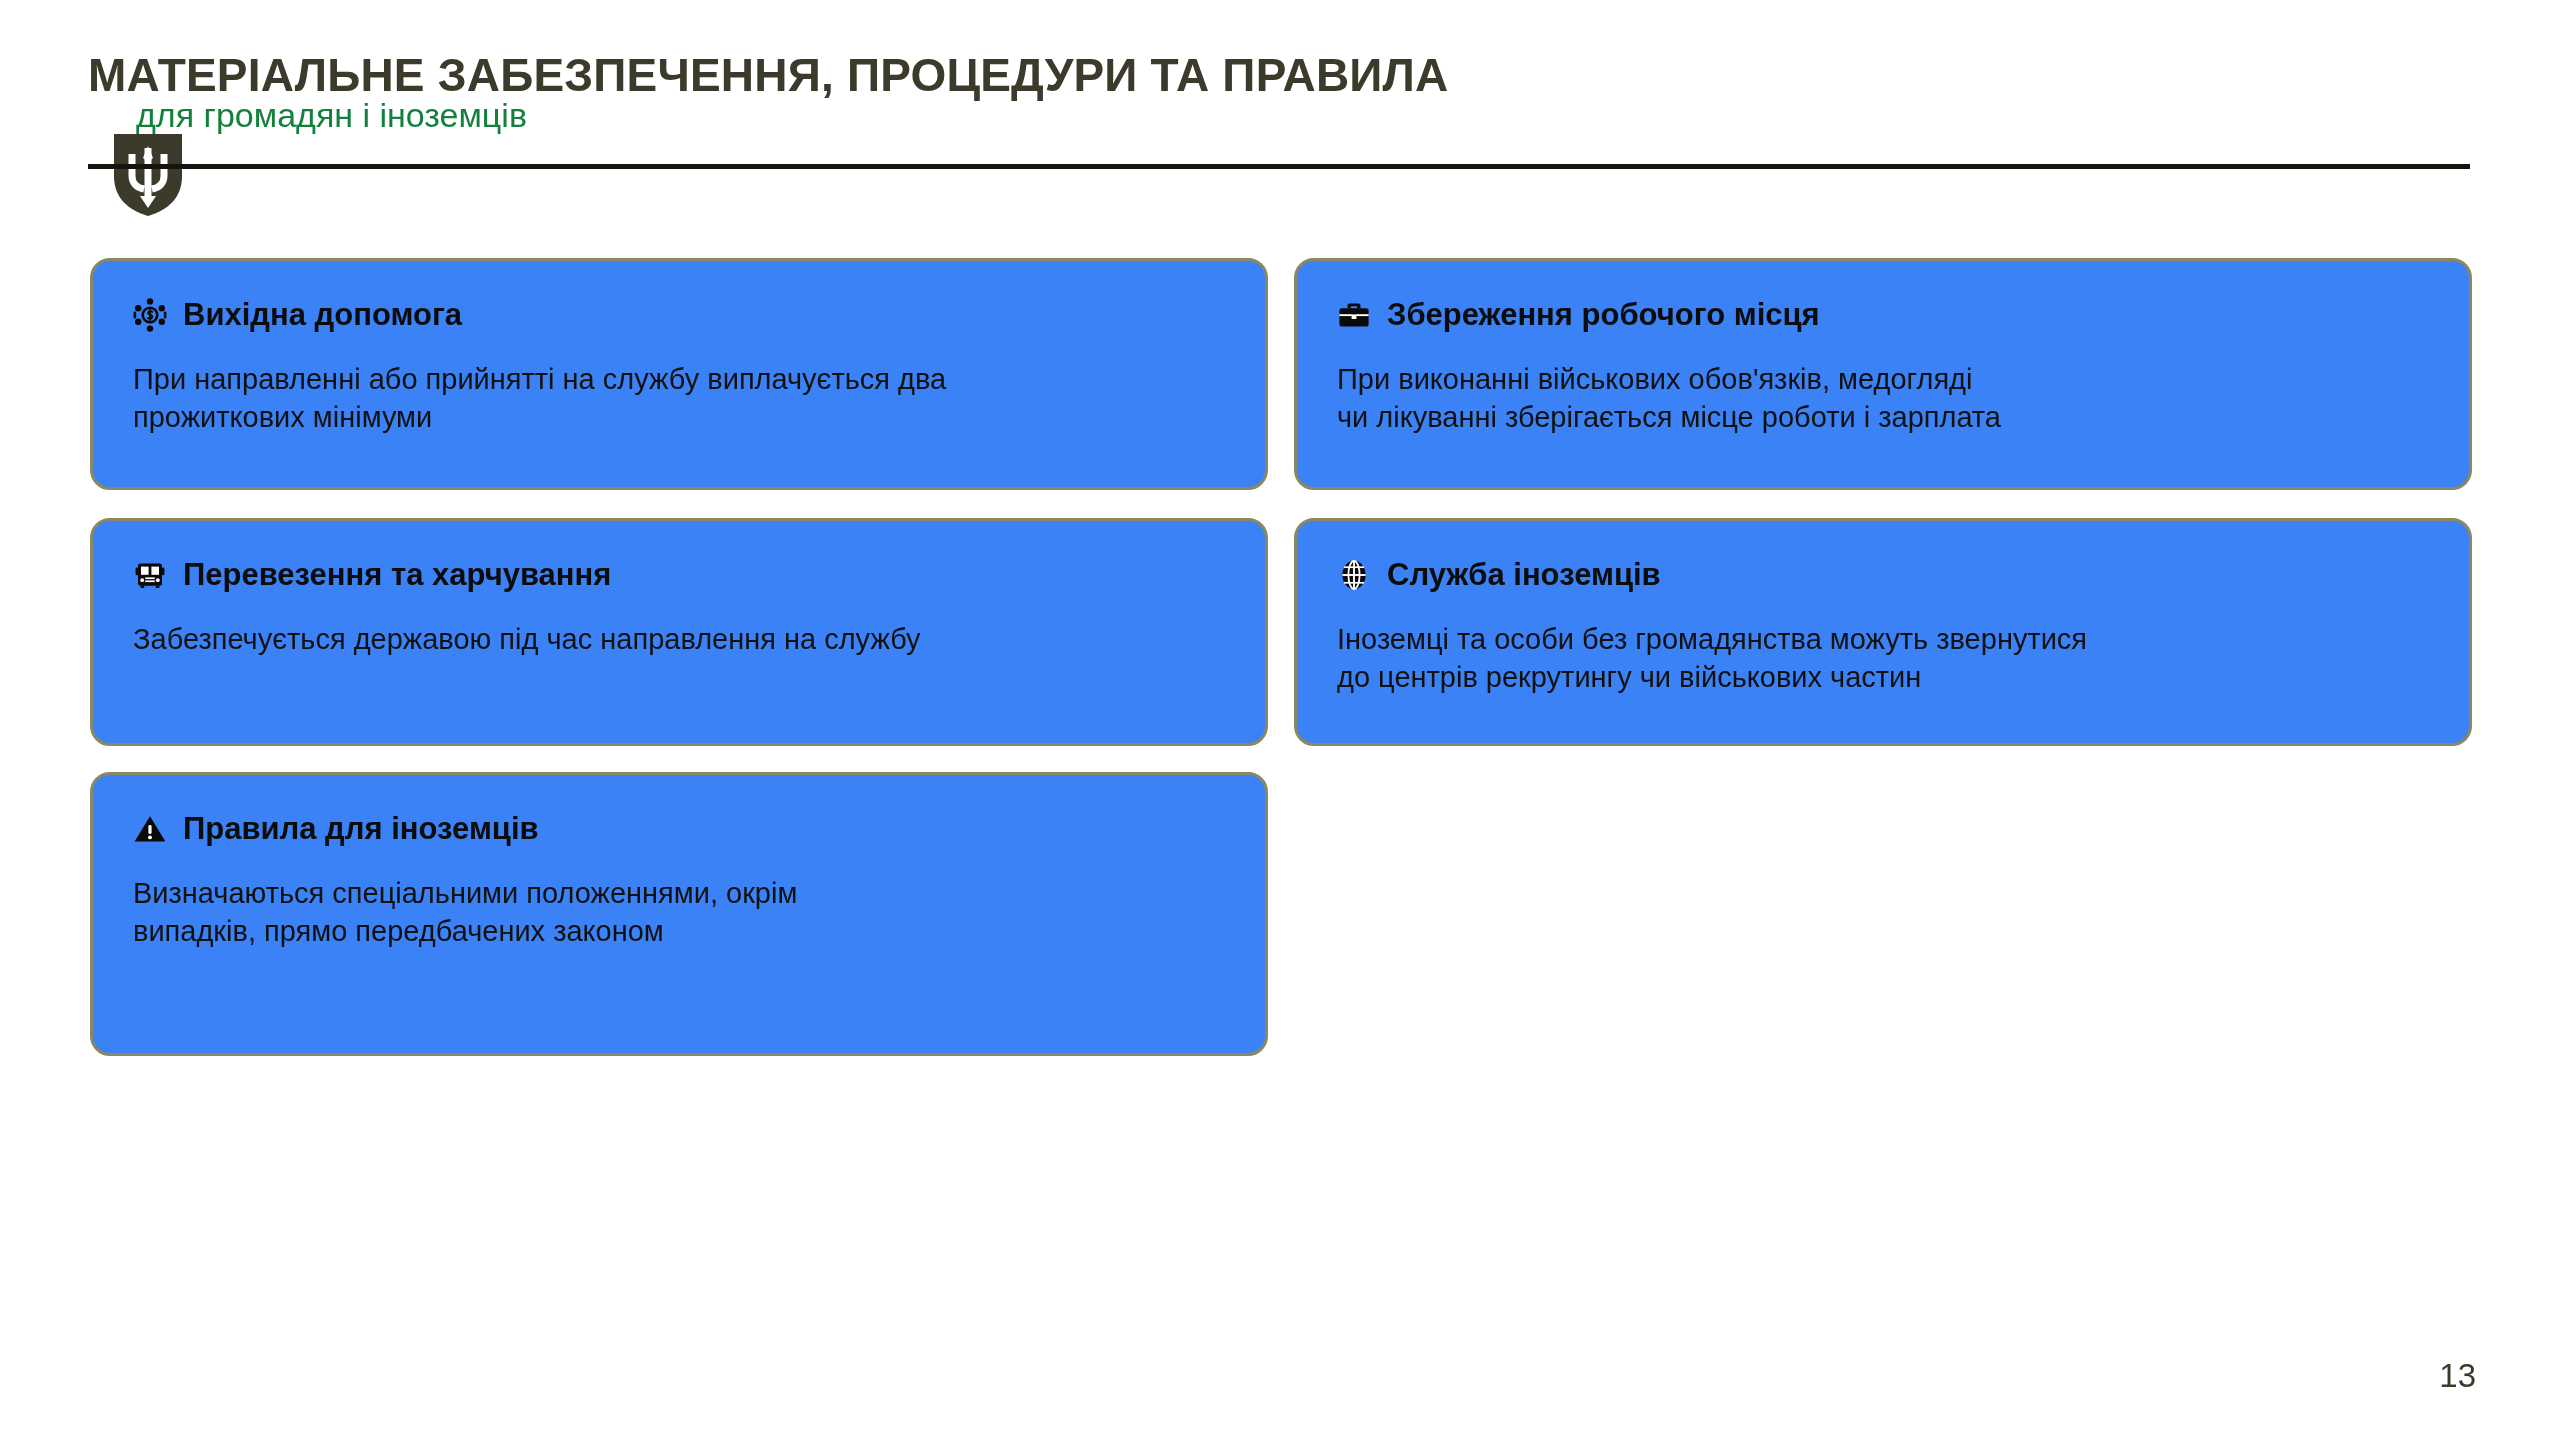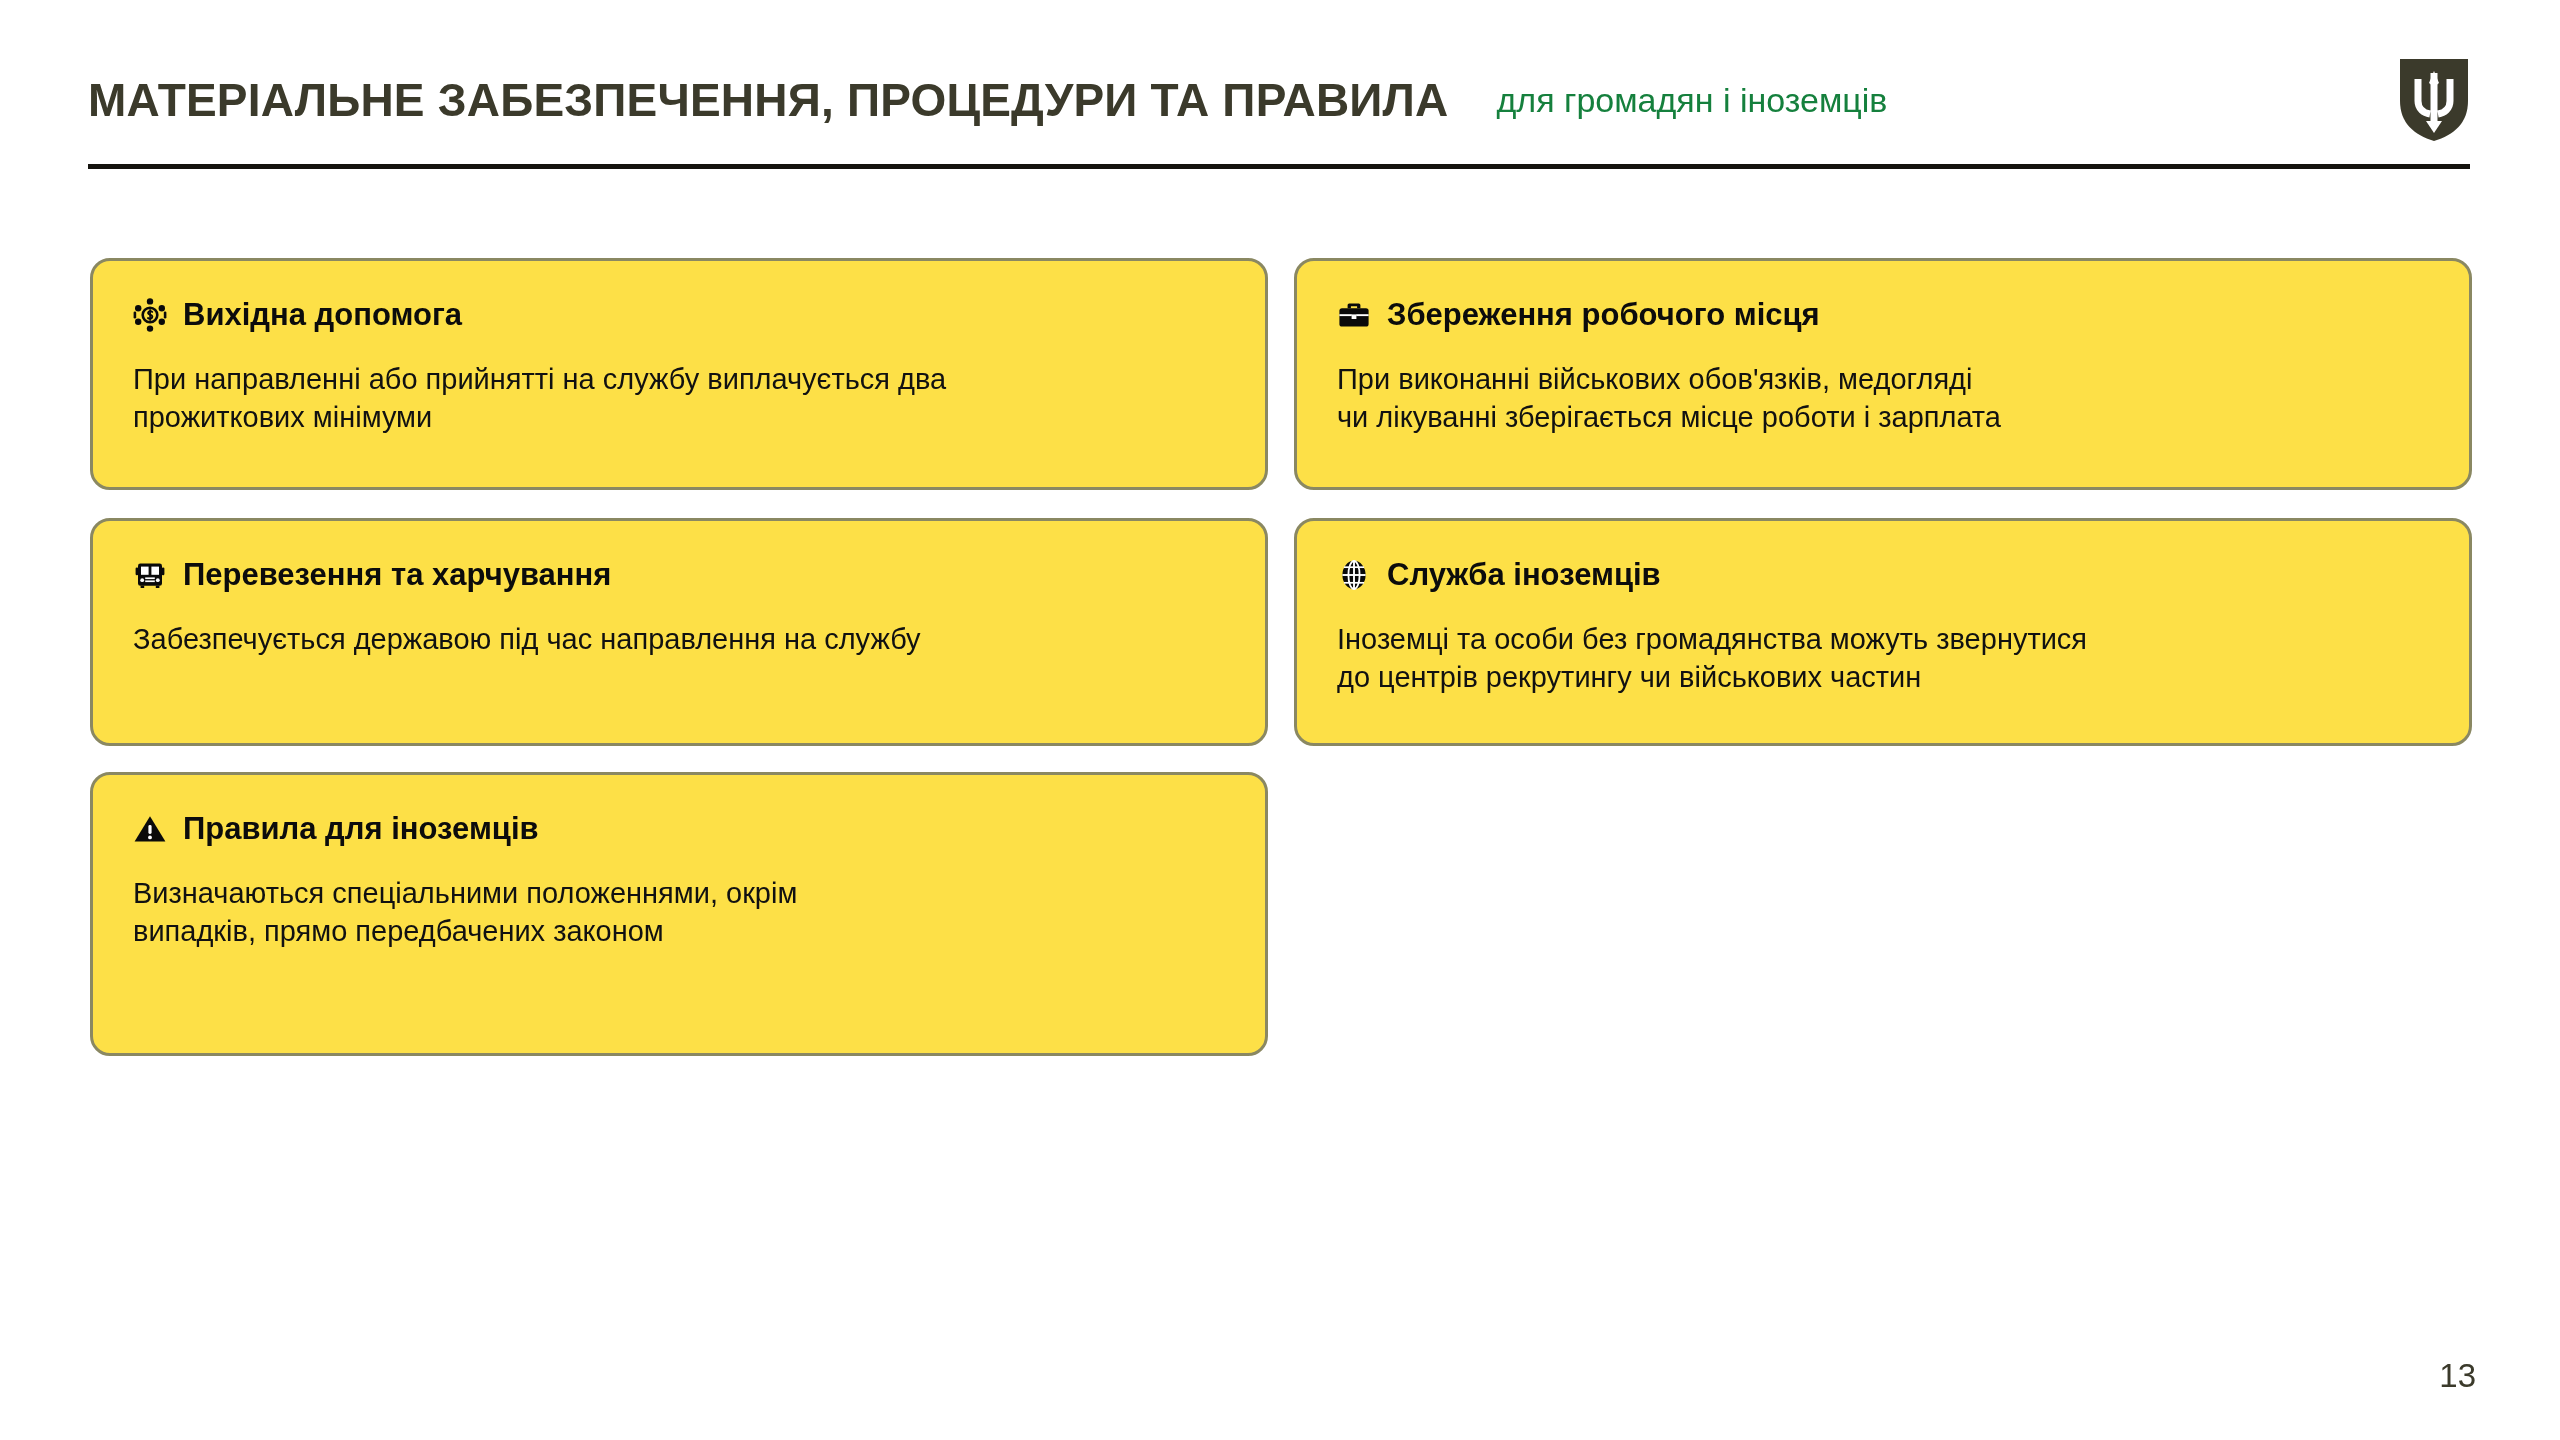--- a/index.html
+++ b/index.html
@@ -20,23 +20,23 @@
   
   .slide-header {
     position: absolute;
     left: 88px;
     top: 52px;
     width: 2382px;
     height: 118px;
   }
   .header-row {
     display: flex;
-    align-items: center;
     height: 96px;
     width: 100%;
+    flex-direction: column;
   }
   .slide-title {
     font-size: 46px;
     font-weight: 700;
     letter-spacing: 0.2px;
     color: #3B3A2B;
     white-space: nowrap;
     line-height: 1;
     margin: 0;
     text-transform: uppercase;
@@ -75,21 +75,21 @@
     display: grid;
     grid-template-columns: 1178px 1178px;
     column-gap: 26px;
     row-gap: 0px;
     grid-auto-rows: min-content;
   }
 
   .info-card {
     border: 3px solid #8A8862;
     border-radius: 20px;
-    background: #fde047;
+    background: #3b82f6;
     box-sizing: border-box;
     padding: 34px 42px 34px 40px;
   }
   
   .card-pos-1 { grid-column: 1; grid-row: 1; height: 232px; }
   .card-pos-2 { grid-column: 2; grid-row: 1; height: 232px; }
   .card-pos-3 { grid-column: 1; grid-row: 2; height: 228px; margin-top: 28px; }
   .card-pos-4 { grid-column: 2; grid-row: 2; height: 228px; margin-top: 28px; }
   .card-pos-5 { grid-column: 1; grid-row: 3; height: 284px; margin-top: 26px; }
 

